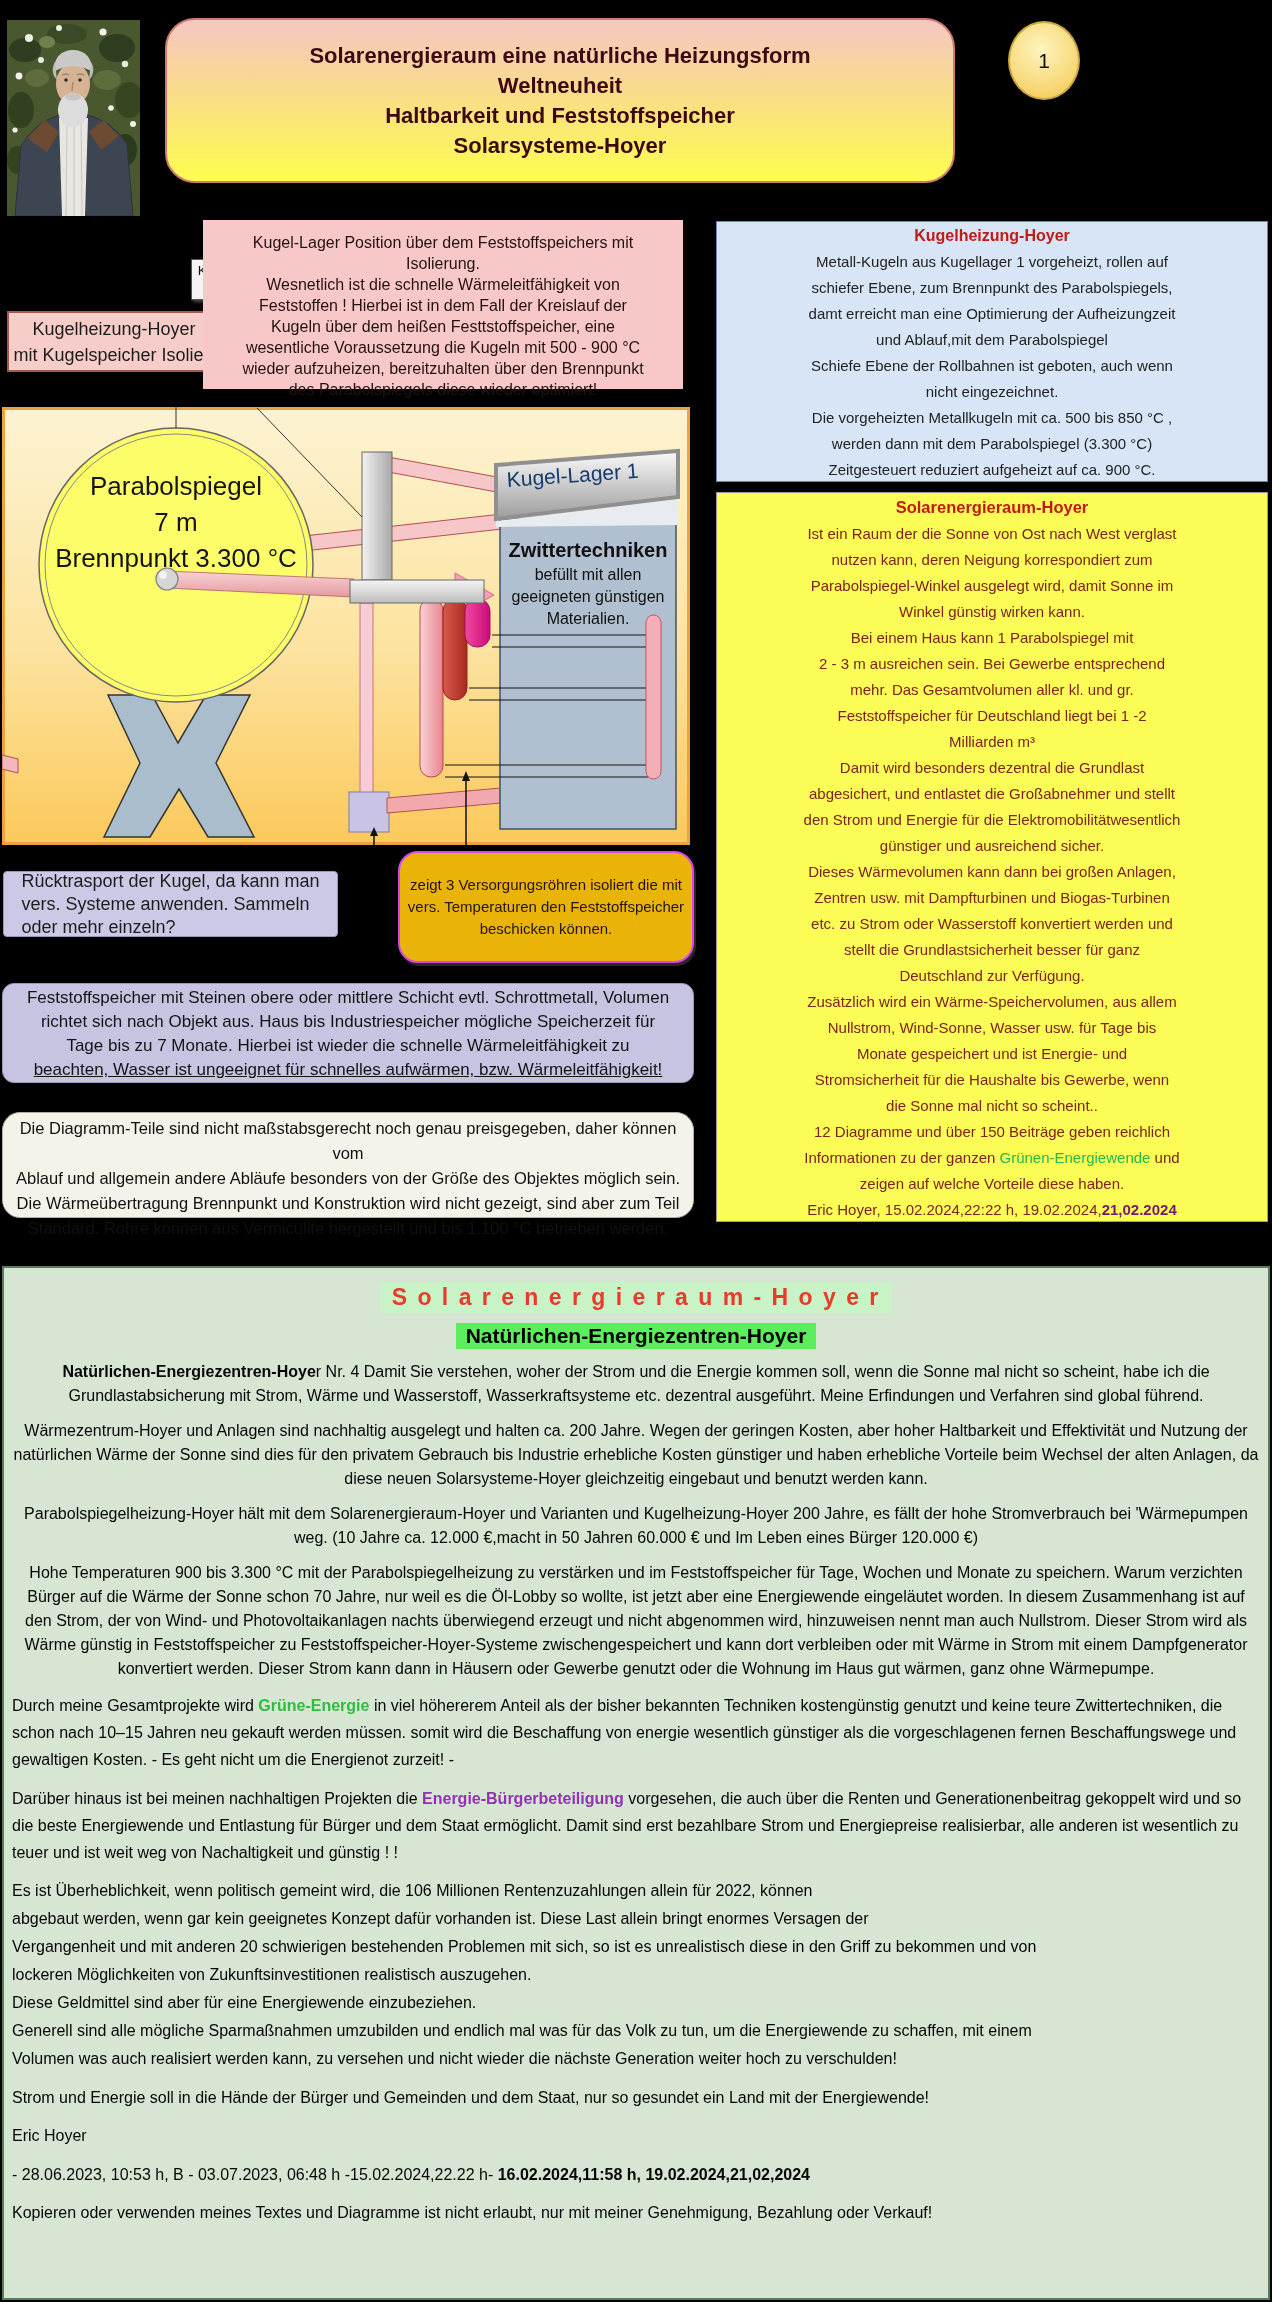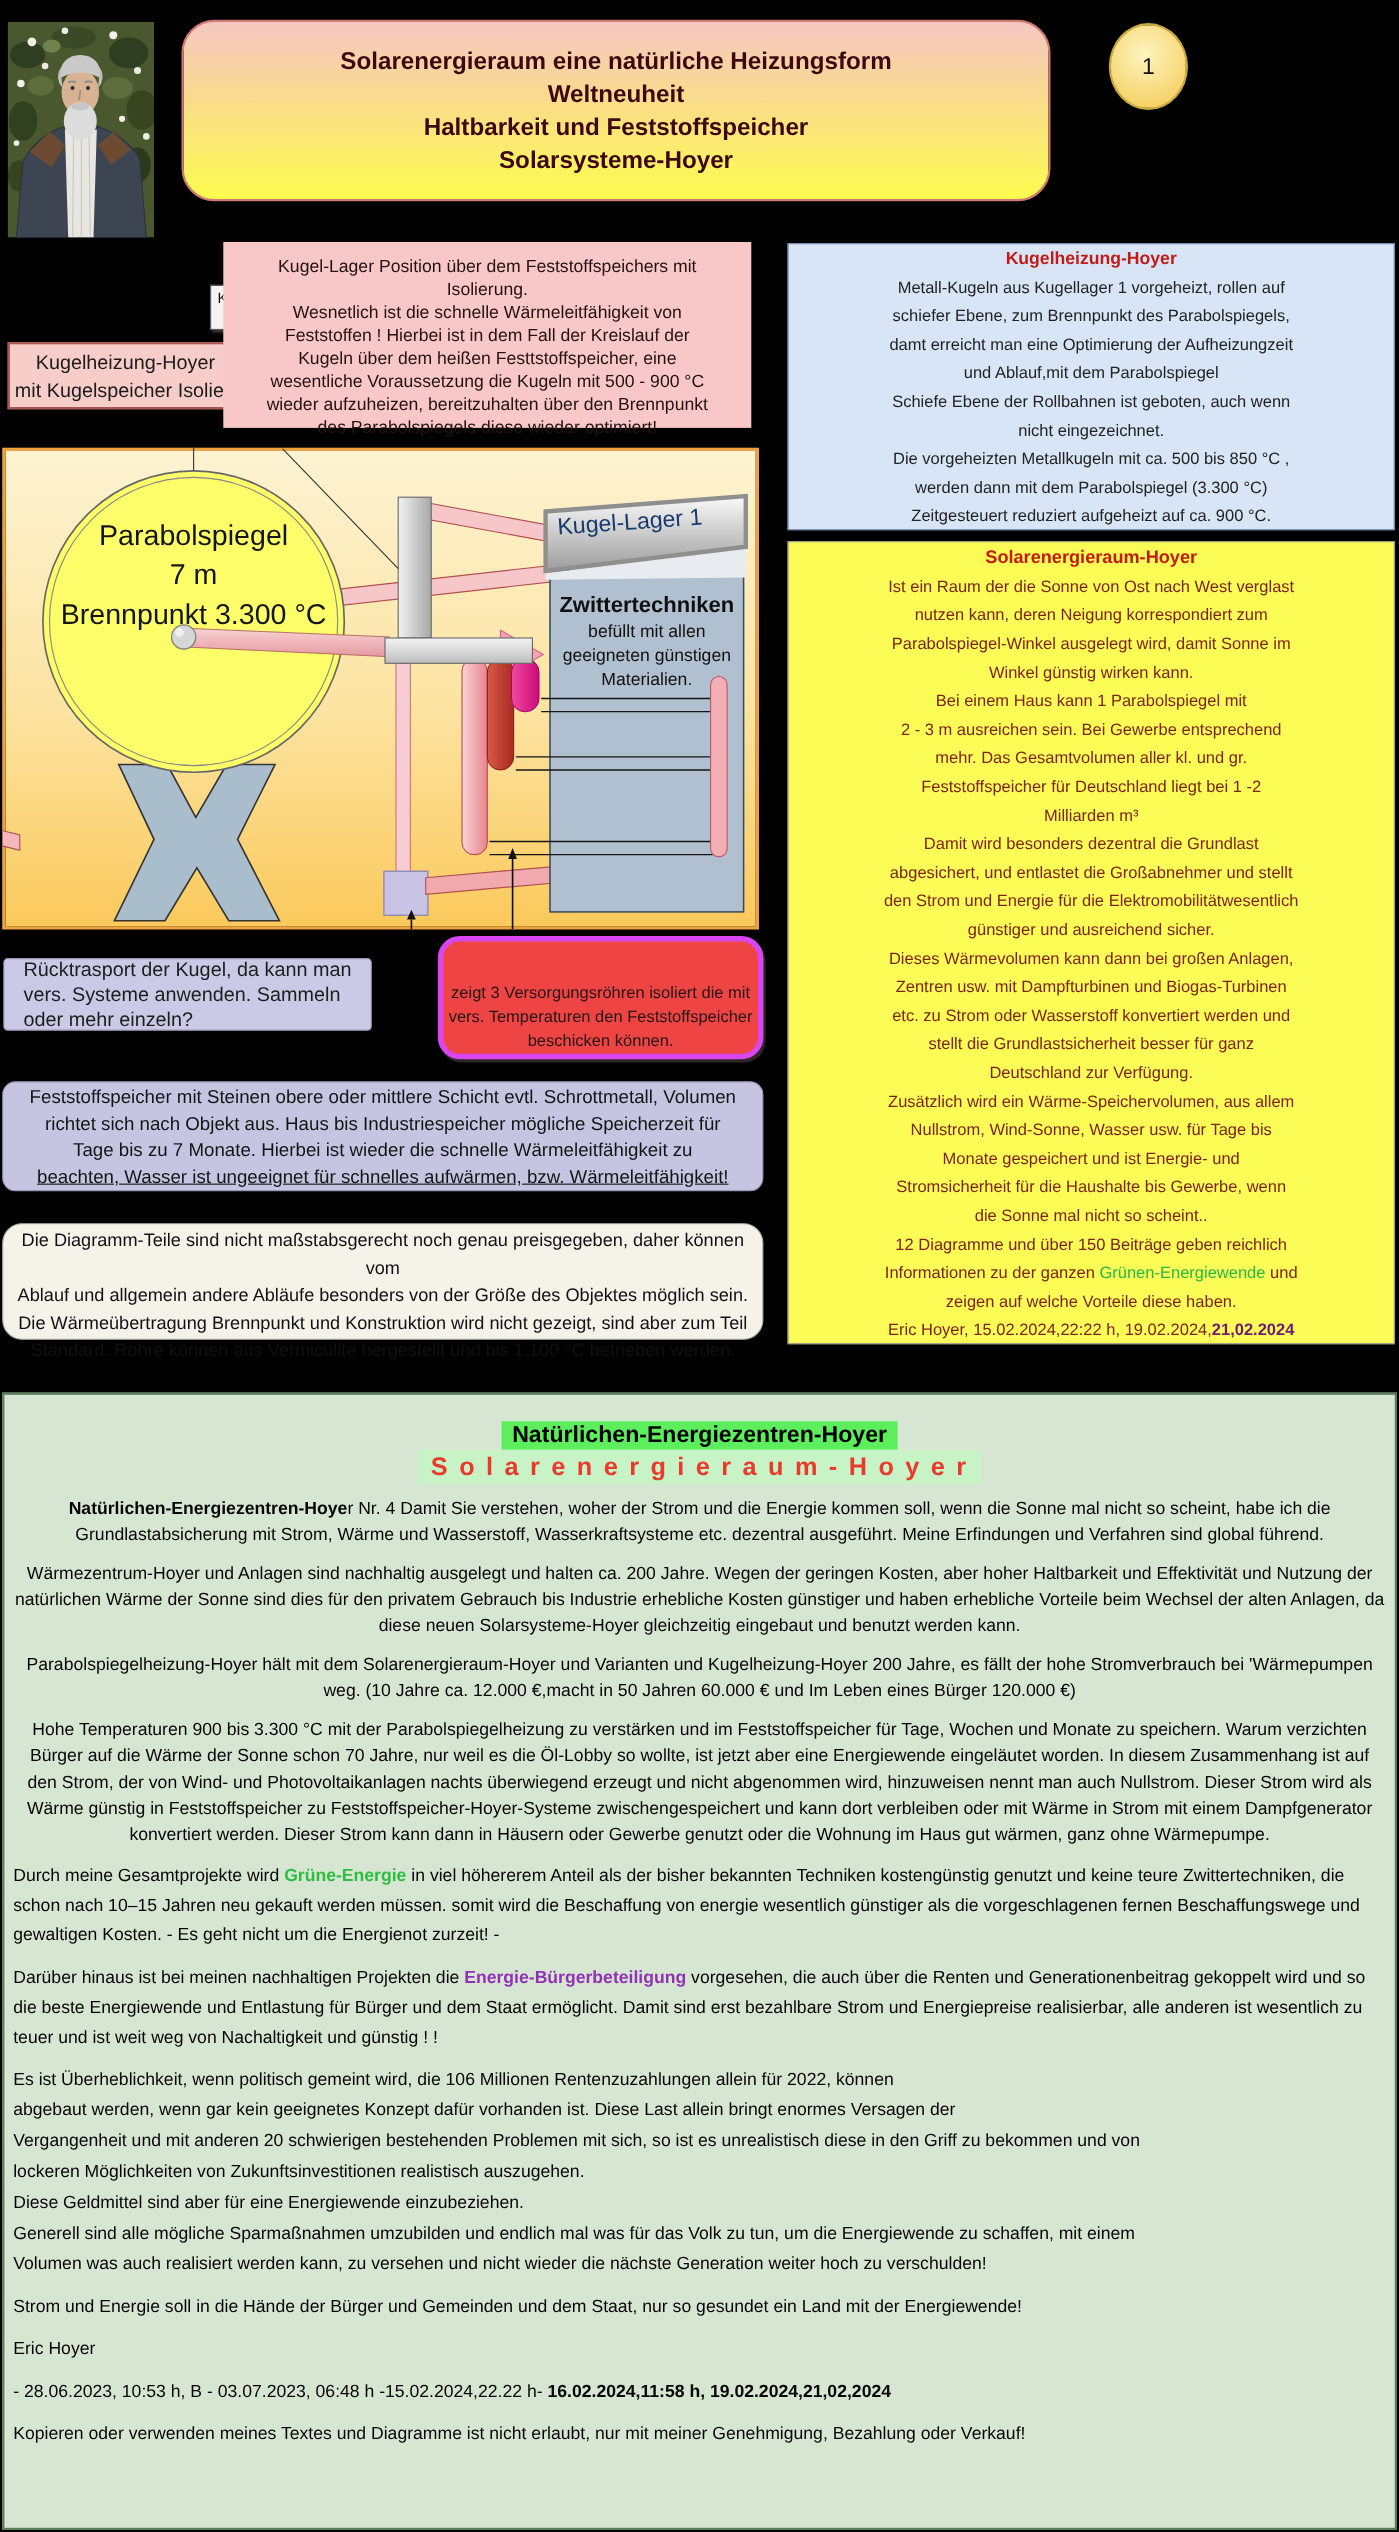--- a/index.html
+++ b/index.html
@@ -44,22 +44,22 @@
   #diagsvg{left:2px;top:407px;width:688px;height:438px;}
   #circlelabel{left:40px;top:468px;width:272px;color:#151515;font-size:26px;line-height:36px;text-align:center;}
   #kl1label{left:506px;top:468px;width:160px;color:#173a6e;font-size:21px;transform:rotate(-4deg);transform-origin:left top;}
   #fslabel{left:501px;top:538px;width:174px;text-align:center;color:#101010;}
   #fslabel .t{font-weight:bold;font-size:20px;line-height:24px;}
   #fslabel .b{font-size:16px;line-height:22px;margin-top:2px;}
 
   
   #ruecktransport{left:3px;top:871px;width:335px;height:66px;background:#ccc9e6;border:1px solid #9898b8;
     border-radius:4px;color:#1d1d1d;font-size:18px;line-height:23px;text-align:left;display:flex;align-items:center;justify-content:center;}
-  #zeigt3{left:398px;top:851px;width:296px;height:112px;background:#ef4444;border:5px solid #d946ef;
-    border-radius:20px;color:#241414;font-size:15px;line-height:22px;text-align:center;display:flex;align-items:flex-end;justify-content:center;
+  #zeigt3{left:398px;top:851px;width:296px;height:112px;background:#eab308;border:2px solid #d946ef;
+    border-radius:20px;color:#241414;font-size:15px;line-height:22px;text-align:center;display:flex;align-items:center;justify-content:center;
     box-shadow:2px 3px 0 rgba(130,110,110,.35);}
   #widelav{left:2px;top:983px;width:692px;height:100px;background:#c7c4e2;border:1px solid #9898b8;
     border-radius:12px;color:#141414;font-size:17px;line-height:24px;text-align:center;padding-top:2px;}
   #widelav .ul{text-decoration:underline;}
   #whitenote{left:2px;top:1112px;width:692px;height:106px;background:#f4f2e9;border:1px solid #b0b0a8;
     border-radius:18px;color:#111;font-size:16.5px;line-height:25px;text-align:center;padding-top:3px;}
 
   
   #greensec{left:2px;top:1266px;width:1268px;height:1034px;background:#d7e6d3;border:2px solid #567d56;
     color:#060606;font-size:16px;padding:14px 8px 0 8px;}
@@ -288,22 +288,22 @@
 richtet sich nach Objekt aus. Haus bis Industriespeicher mögliche Speicherzeit für
 Tage bis zu 7 Monate. Hierbei ist wieder die schnelle   Wärmeleitfähigkeit   zu</span><br>
     <span class="ul">beachten, Wasser ist ungeeignet für schnelles aufwärmen, bzw. Wärmeleitfähigkeit!</span>
   </div>
   <div id="whitenote" class="abs pre">Die Diagramm-Teile sind nicht maßstabsgerecht noch genau preisgegeben, daher können vom
 Ablauf und allgemein andere Abläufe besonders von der Größe des Objektes möglich sein.
 Die Wärmeübertragung  Brennpunkt und Konstruktion wird nicht gezeigt, sind aber zum Teil
 Standard. Rohre können aus Vermiculite hergestellt und  bis 1.100 °C  betrieben werden.</div>
 
   <div id="greensec" class="abs">
+    <div class="hl"><span id="gshead">S o l a r e n e r g i e r a u m - H o y e r</span></div>
     <div class="hl"><span id="gssub">Natürlichen-Energiezentren-Hoyer</span></div>
-    <div class="hl"><span id="gshead">S o l a r e n e r g i e r a u m - H o y e r</span></div>
     <p class="ctr"><b>Natürlichen-Energiezentren-Hoye</b><span>r Nr. 4 Damit Sie verstehen, woher der Strom und die Energie kommen soll, wenn die Sonne mal nicht so scheint, habe ich die Grundlastabsicherung mit Strom, Wärme und Wasserstoff, Wasserkraftsysteme etc. dezentral ausgeführt. Meine Erfindungen und Verfahren sind global führend.</span></p>
     <p class="ctr">Wärmezentrum-Hoyer und Anlagen sind nachhaltig ausgelegt und halten ca. 200 Jahre. Wegen der geringen Kosten, aber hoher Haltbarkeit  und Effektivität und Nutzung der natürlichen Wärme der Sonne sind dies für den privatem Gebrauch bis Industrie erhebliche Kosten  günstiger und haben erhebliche Vorteile beim Wechsel der alten Anlagen, da diese neuen Solarsysteme-Hoyer gleichzeitig eingebaut und benutzt werden kann.</p>
     <p class="ctr">Parabolspiegelheizung-Hoyer hält mit dem Solarenergieraum-Hoyer und Varianten und Kugelheizung-Hoyer 200 Jahre, es fällt der hohe Stromverbrauch bei 'Wärmepumpen weg. (10 Jahre ca. 12.000 €,macht in 50 Jahren 60.000 € und Im Leben eines Bürger 120.000 €)</p>
     <p class="ctr">Hohe Temperaturen 900 bis 3.300 °C mit der Parabolspiegelheizung zu verstärken und im Feststoffspeicher für Tage, Wochen und Monate zu speichern. Warum verzichten Bürger auf die Wärme der Sonne schon 70 Jahre, nur weil es die Öl-Lobby so wollte, ist jetzt aber eine Energiewende eingeläutet worden. In diesem Zusammenhang ist auf den Strom, der von Wind- und Photovoltaikanlagen nachts überwiegend erzeugt und nicht abgenommen wird, hinzuweisen nennt man auch Nullstrom. Dieser Strom wird als Wärme günstig in Feststoffspeicher zu Feststoffspeicher-Hoyer-Systeme zwischengespeichert und kann dort verbleiben oder mit Wärme in Strom mit einem Dampfgenerator konvertiert werden. Dieser Strom kann dann in Häusern oder Gewerbe genutzt oder die Wohnung im Haus gut wärmen, ganz ohne Wärmepumpe.</p>
     <p class="lft"><span>Durch meine Gesamtprojekte wird </span><span class="grnbold">Grüne-Energie</span><span> in viel höhererem Anteil als der bisher bekannten Techniken kostengünstig genutzt und keine teure Zwittertechniken, die schon nach 10–15 Jahren neu gekauft werden müssen. somit wird die Beschaffung von energie wesentlich günstiger als die vorgeschlagenen fernen Beschaffungswege und gewaltigen Kosten. - Es geht nicht um die Energienot zurzeit! -</span></p>
     <p class="lft"><span>Darüber hinaus ist bei meinen nachhaltigen Projekten die </span><span class="purbold">Energie-Bürgerbeteiligung</span><span> vorgesehen, die auch über die Renten und Generationenbeitrag gekoppelt wird und so die beste Energiewende und Entlastung für Bürger und dem Staat ermöglicht. Damit sind erst bezahlbare Strom und Energiepreise realisierbar, alle anderen ist wesentlich zu teuer und ist weit weg von Nachaltigkeit und günstig ! !</span></p>
     <p class="lft big pre">Es ist Überheblichkeit, wenn politisch gemeint wird, die 106 Millionen Rentenzuzahlungen allein für 2022, können
 abgebaut werden, wenn gar kein geeignetes Konzept dafür vorhanden ist. Diese Last allein bringt enormes Versagen der
 Vergangenheit und mit anderen 20 schwierigen bestehenden Problemen mit sich, so ist es unrealistisch diese in den Griff zu bekommen und von
 lockeren Möglichkeiten von Zukunftsinvestitionen realistisch auszugehen.

